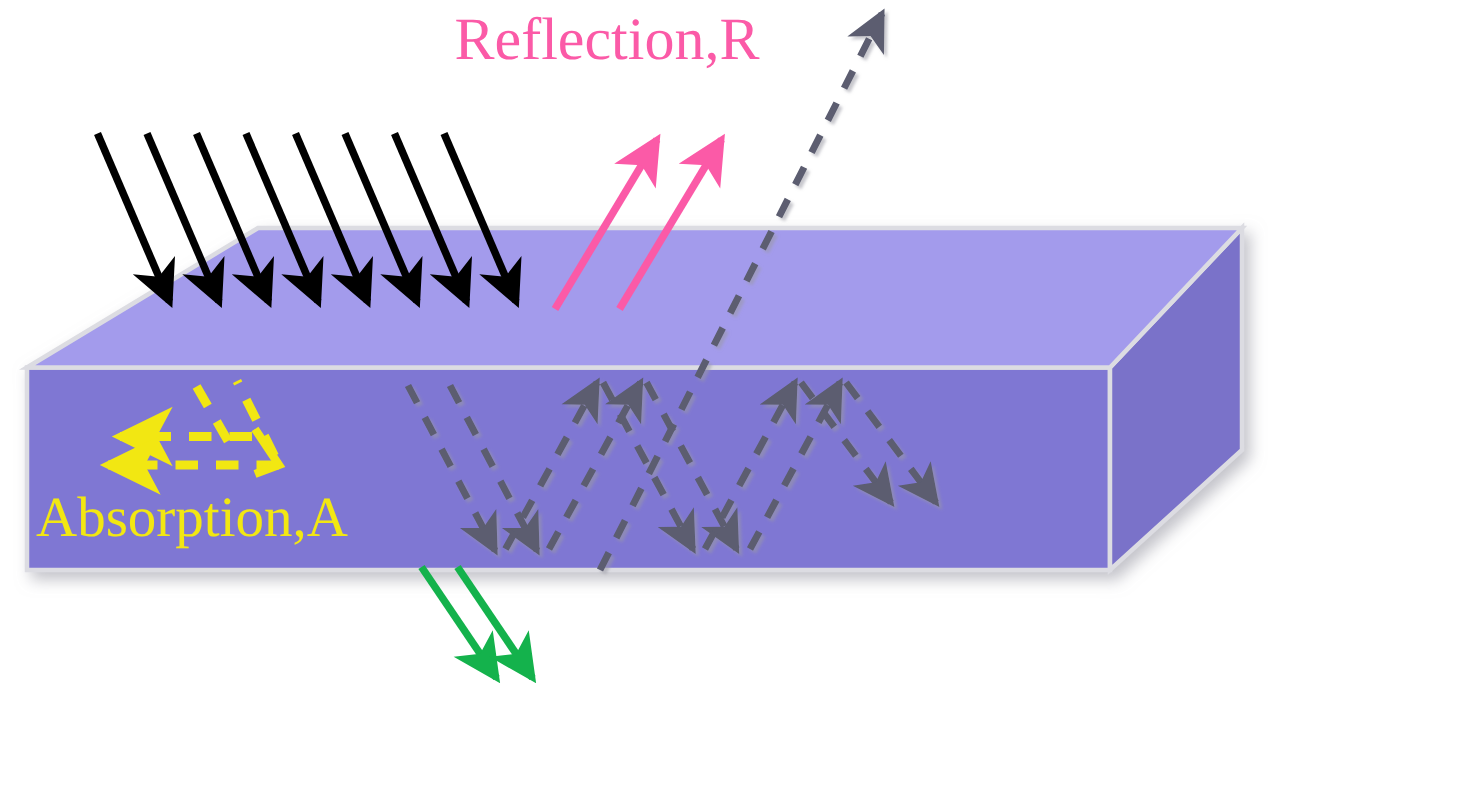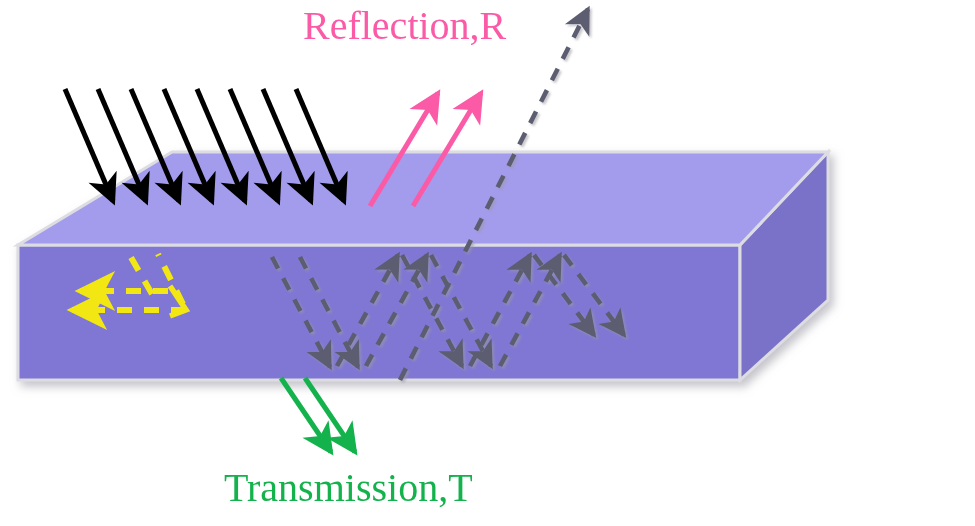--- a/index.html
+++ b/index.html
@@ -150,17 +150,17 @@
 
     <g id="transmission-group" stroke="#14b24c" stroke-width="5" stroke-linecap="butt" fill="none">
       <line x1="281" y1="378" x2="331" y2="452" marker-end="url(#mk-green)"></line>
       <line x1="305" y1="378" x2="355" y2="452" marker-end="url(#mk-green)"></line>
     </g>
 
   </svg>
 
   <div class="lbl" id="label-reflection">Reflection,R</div>
 
+  <div class="lbl" id="label-absorption">Absorption,A</div>
 
-  <div class="lbl" id="label-transmission">Transmission,T</div>
 
 
 </div>
 
 </body></html>

